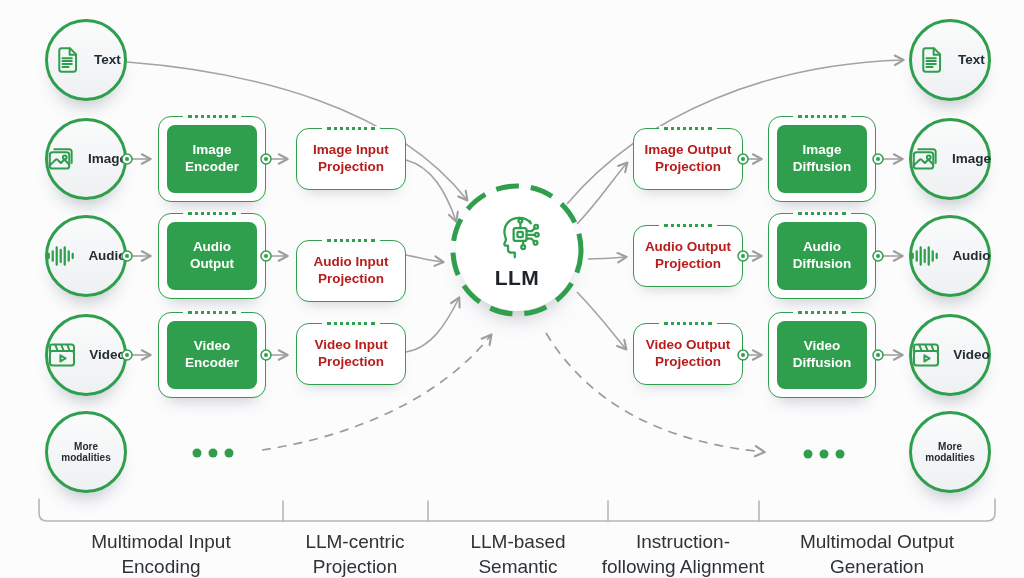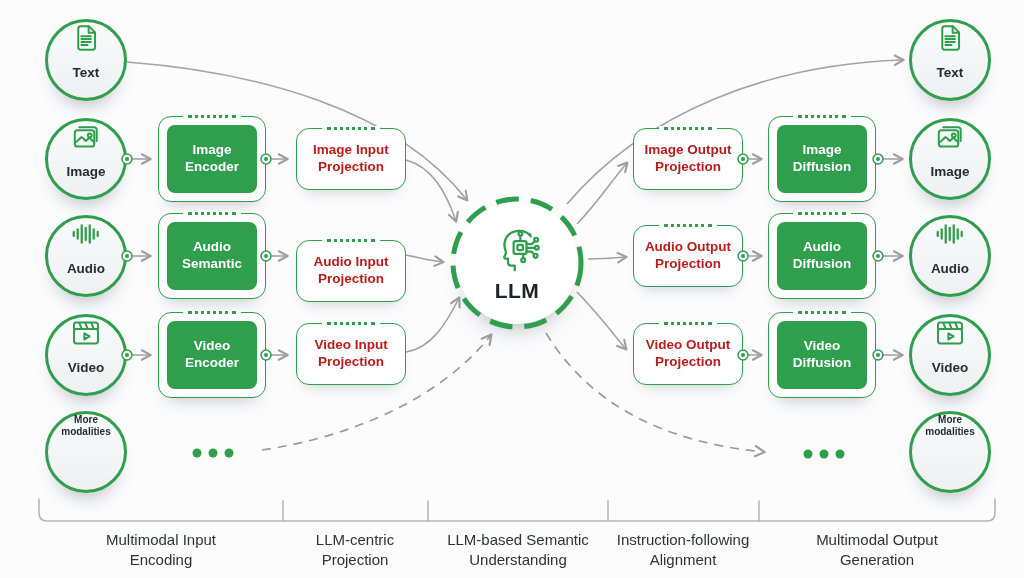--- a/index.html
+++ b/index.html
@@ -6,21 +6,21 @@
   *{box-sizing:border-box;}
   #stage{position:relative;width:1024px;height:578px;background:#fcfcfd;overflow:hidden;
          font-family:"Liberation Sans",sans-serif;color:#232d33;}
   svg.layer{position:absolute;left:0;top:0;width:1024px;height:578px;}
   #wires{z-index:1;}
   #ports{z-index:3;pointer-events:none;}
 
   
   .circle{position:absolute;width:82px;height:82px;border-radius:50%;
           border:3px solid #2f9e4d;background:linear-gradient(180deg,#fafbfb 0%,#eef0f2 100%);
-          display:flex;flex-direction:column;align-items:center;justify-content:flex-start;gap:11px;
+          display:flex;flex-direction:row;align-items:center;justify-content:center;gap:11px;
           box-shadow:0 14px 18px -10px rgba(110,120,130,.45);z-index:2;}
   .clabel{font-size:13.5px;font-weight:600;color:#232d33;text-align:center;line-height:1.15;}
   .circle .icon{width:32px;height:32px;flex:0 0 auto;}
   .circle.noicon .clabel{font-size:10px;}
 
   
   .enc{position:absolute;width:108px;height:86px;background:#fff;border:1.6px solid #2f9e4d;
        border-radius:13px;z-index:2;box-shadow:0 12px 16px -10px rgba(110,120,130,.4);}
   .enc .inner{position:absolute;left:8px;right:8px;top:8px;bottom:8px;background:#2f9e4d;
        border-radius:8px;color:#fff;font-weight:700;font-size:13.5px;line-height:1.25;
@@ -32,29 +32,29 @@
         text-align:center;font-weight:700;font-size:13.5px;line-height:1.25;color:#b91c1c;
         padding:0 8px;box-shadow:0 10px 14px -9px rgba(110,120,130,.35);}
 
   
   .dashtop::before{content:"";position:absolute;top:-3px;left:50%;transform:translateX(-50%);
         width:58px;height:6px;background:#fcfcfd;}
   .dashtop::after{content:"";position:absolute;top:-2.4px;left:50%;transform:translateX(-50%);
         width:48px;height:0;border-top:3.4px dotted #2f9e4d;}
 
   
-  .llm{position:absolute;left:456px;top:202px;width:122px;height:122px;border-radius:50%;
+  .llm{position:absolute;left:456px;top:189px;width:122px;height:122px;border-radius:50%;
        background:#fff;z-index:2;display:flex;flex-direction:column;align-items:center;
        justify-content:center;gap:2px;box-shadow:0 16px 22px -12px rgba(110,120,130,.5);}
   .llm svg.ring{position:absolute;left:-9px;top:-9px;width:140px;height:140px;overflow:visible;}
   .llm .icon{width:54px;height:54px;}
   .llm .label{font-size:21px;font-weight:700;letter-spacing:.5px;color:#1d2429;}
 
   
-  .stagelabel{position:absolute;top:530px;text-align:center;font-size:15px;line-height:1.3;
+  .stagelabel{position:absolute;top:530px;text-align:center;font-size:19px;line-height:1.3;
        color:#2e3338;z-index:2;}
 </style>
 </head>
 <body>
 
 <div id="stage">
 
   <svg id="wires" class="layer">
     <defs>
       <marker id="arr" viewBox="0 0 10 10" refX="7.5" refY="5" markerWidth="8.5" markerHeight="8.5" orient="auto">
@@ -150,21 +150,21 @@
   </div>
 
   <div class="circle noicon" style="left:45px;top:411px">
     <div class="clabel" style="width:70px">More modalities</div>
   </div>
 
   <div class="enc dashtop" style="left:158px;top:116px">
     <div class="inner">Image Encoder</div>
   </div>
   <div class="enc dashtop" style="left:158px;top:213px">
-    <div class="inner">Audio Semantic</div>
+    <div class="inner">Audio Output</div>
   </div>
   <div class="enc dashtop" style="left:158px;top:312px">
     <div class="inner">Video Encoder</div>
   </div>
 
   <div class="proj dashtop" style="left:296px;top:128px">Image Input Projection</div>
   <div class="proj dashtop" style="left:296px;top:240px">Audio Input Projection</div>
   <div class="proj dashtop" style="left:296px;top:323px">Video Input Projection</div>
 
   <div class="llm">

